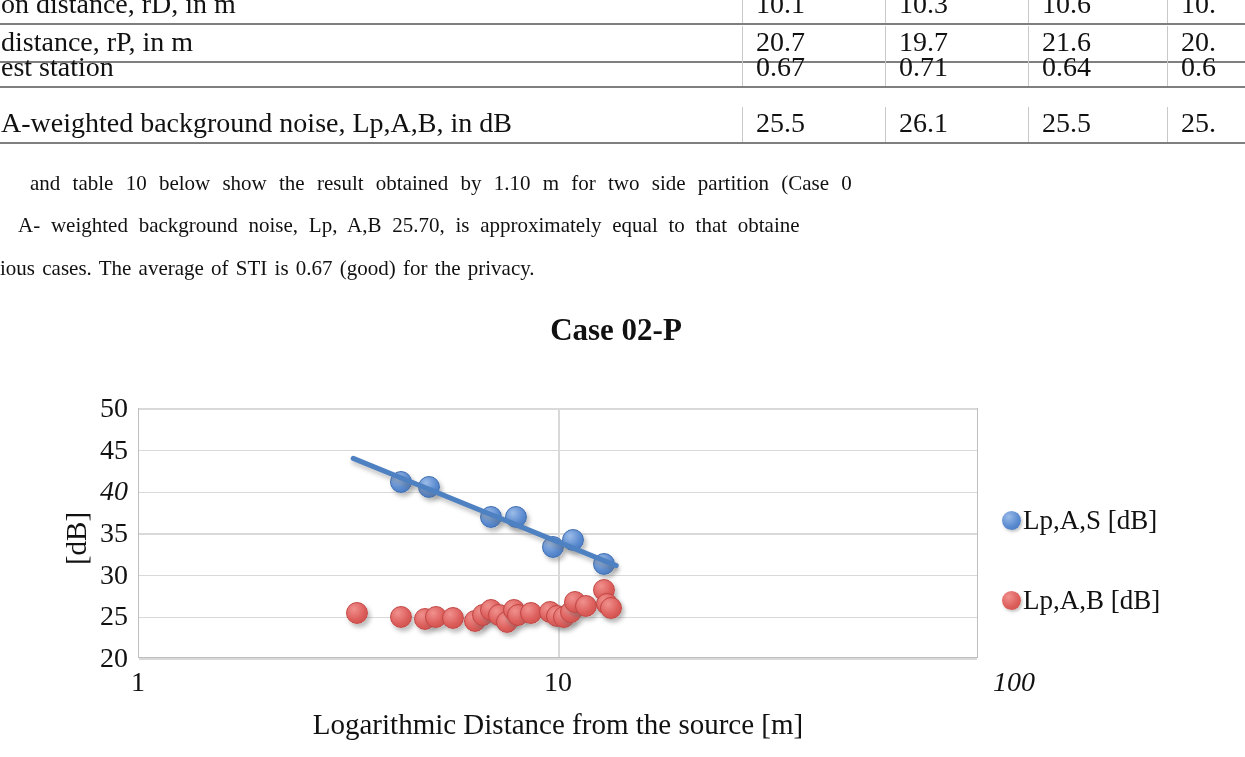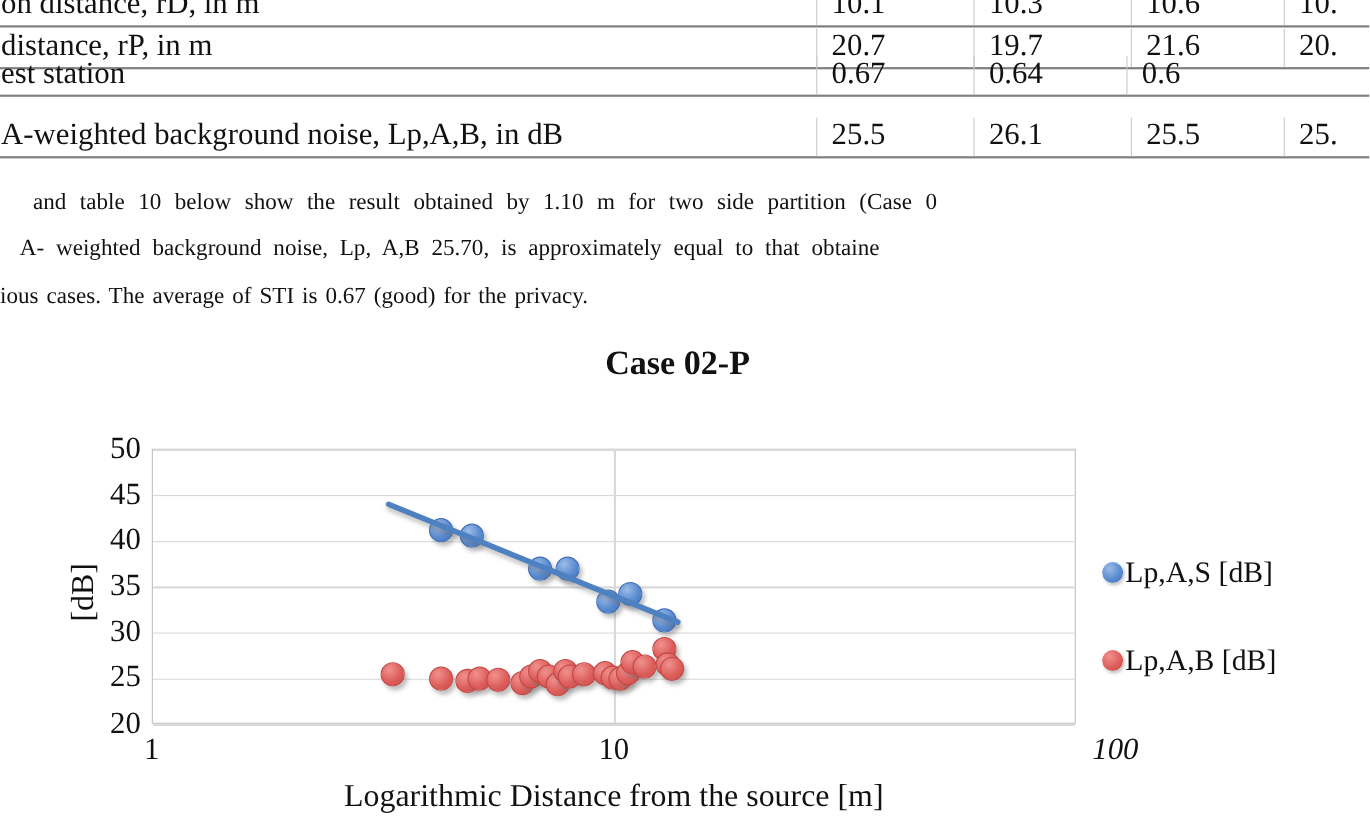--- a/index.html
+++ b/index.html
@@ -75,20 +75,21 @@
     <div class="trow r1">
       <div class="tlabel">distance, rP, in m</div>
       <div class="tval">20.7</div>
       <div class="tval">19.7</div>
       <div class="tval tv3">21.6</div>
       <div class="tval tv4">20.</div>
     </div>
     <div class="trow r2">
       <div class="tlabel">est station</div>
       <div class="tval">0.67</div>
+      <div class="tval">0.71</div>
       <div class="tval tv3">0.64</div>
       <div class="tval tv4">0.6</div>
     </div>
     <div class="trow r3">
       <div class="tlabel">A-weighted background noise, Lp,A,B, in dB</div>
       <div class="tval">25.5</div>
       <div class="tval">26.1</div>
       <div class="tval tv3">25.5</div>
       <div class="tval tv4">25.</div>
     </div>
@@ -150,21 +151,21 @@
       <span>Lp,A,S [dB]</span>
     </div>
     <div class="legend-entry le1">
       <span class="legend-dot s1"></span>
       <span>Lp,A,B [dB]</span>
     </div>
   <div class="ytick" style="top: 342px;">20</div>
       <div class="ytick" style="top: 300.333px; font-family: Liberation Serif, serif;">25</div>
       <div class="ytick" style="top: 258.667px;">30</div>
       <div class="ytick" style="top: 217px;">35</div>
-      <div class="ytick" style="top: 175.333px;">40</div>
+      <div class="ytick" style="top: 175.333px; font-style: italic;">40</div>
       <div class="ytick" style="top: 133.667px;">45</div>
       <div class="ytick" style="top: 92px;">50</div>
       <div class="xtick" style="left: 77px;">1</div>
       <div class="xtick" style="left: 497px;">10</div>
       <div class="xtick" style="left: 953px; font-style: italic;">100</div>
     </div>
 
 </div>
 
 </body></html>

